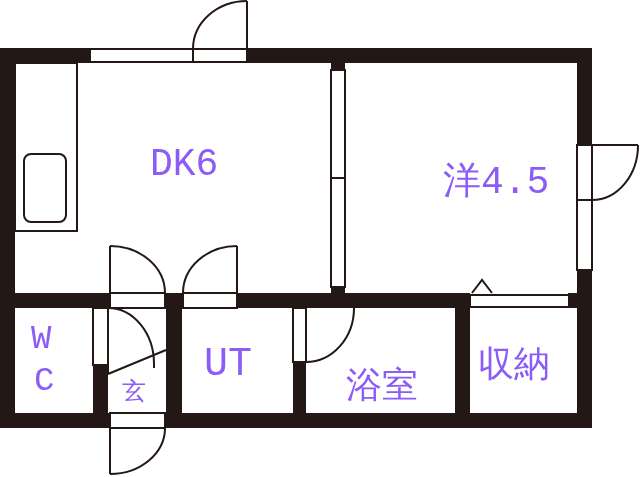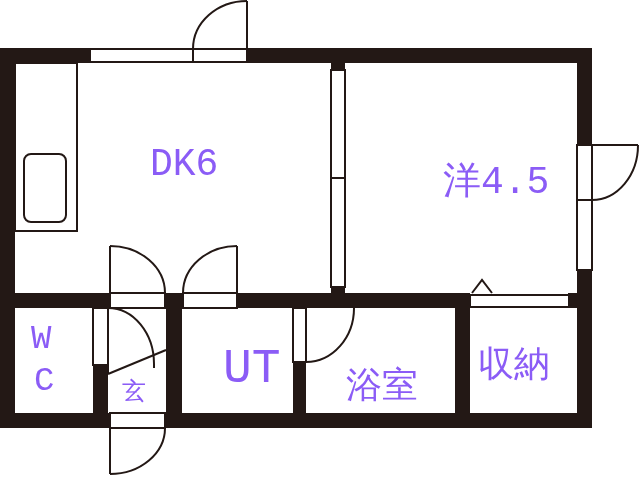--- a/index.html
+++ b/index.html
@@ -83,15 +83,15 @@
     <rect x="470" y="295" width="105" height="12"></rect>
     <path d="M472,293 L482,280 L492,293"></path>
   </g>
 </svg>
 
 <div class="label" style="left:150px; top:143px; font-size:38px;">DK6</div>
 <div class="label" style="left:403px; top:155px; font-size:38px;margin-left:40px;">洋4.5</div>
 <div class="label" style="left:31px; top:320px; font-size:34px;">W</div>
 <div class="label" style="left:34px; top:362px; font-size:34px;">C</div>
 <div class="label" style="left:122px; top:375px; font-size:24px;">玄</div>
-<div class="label" style="left:204px; top:342px; font-size:48px;margin-left:19px;">UT</div>
+<div class="label" style="left:204px; top:342px; font-size:40px;">UT</div>
 <div class="label" style="left:346px; top:361px; font-size:36px;">浴室</div>
 <div class="label" style="left:478px; top:340px; font-size:36px;">収納</div>
 
 </body></html>

